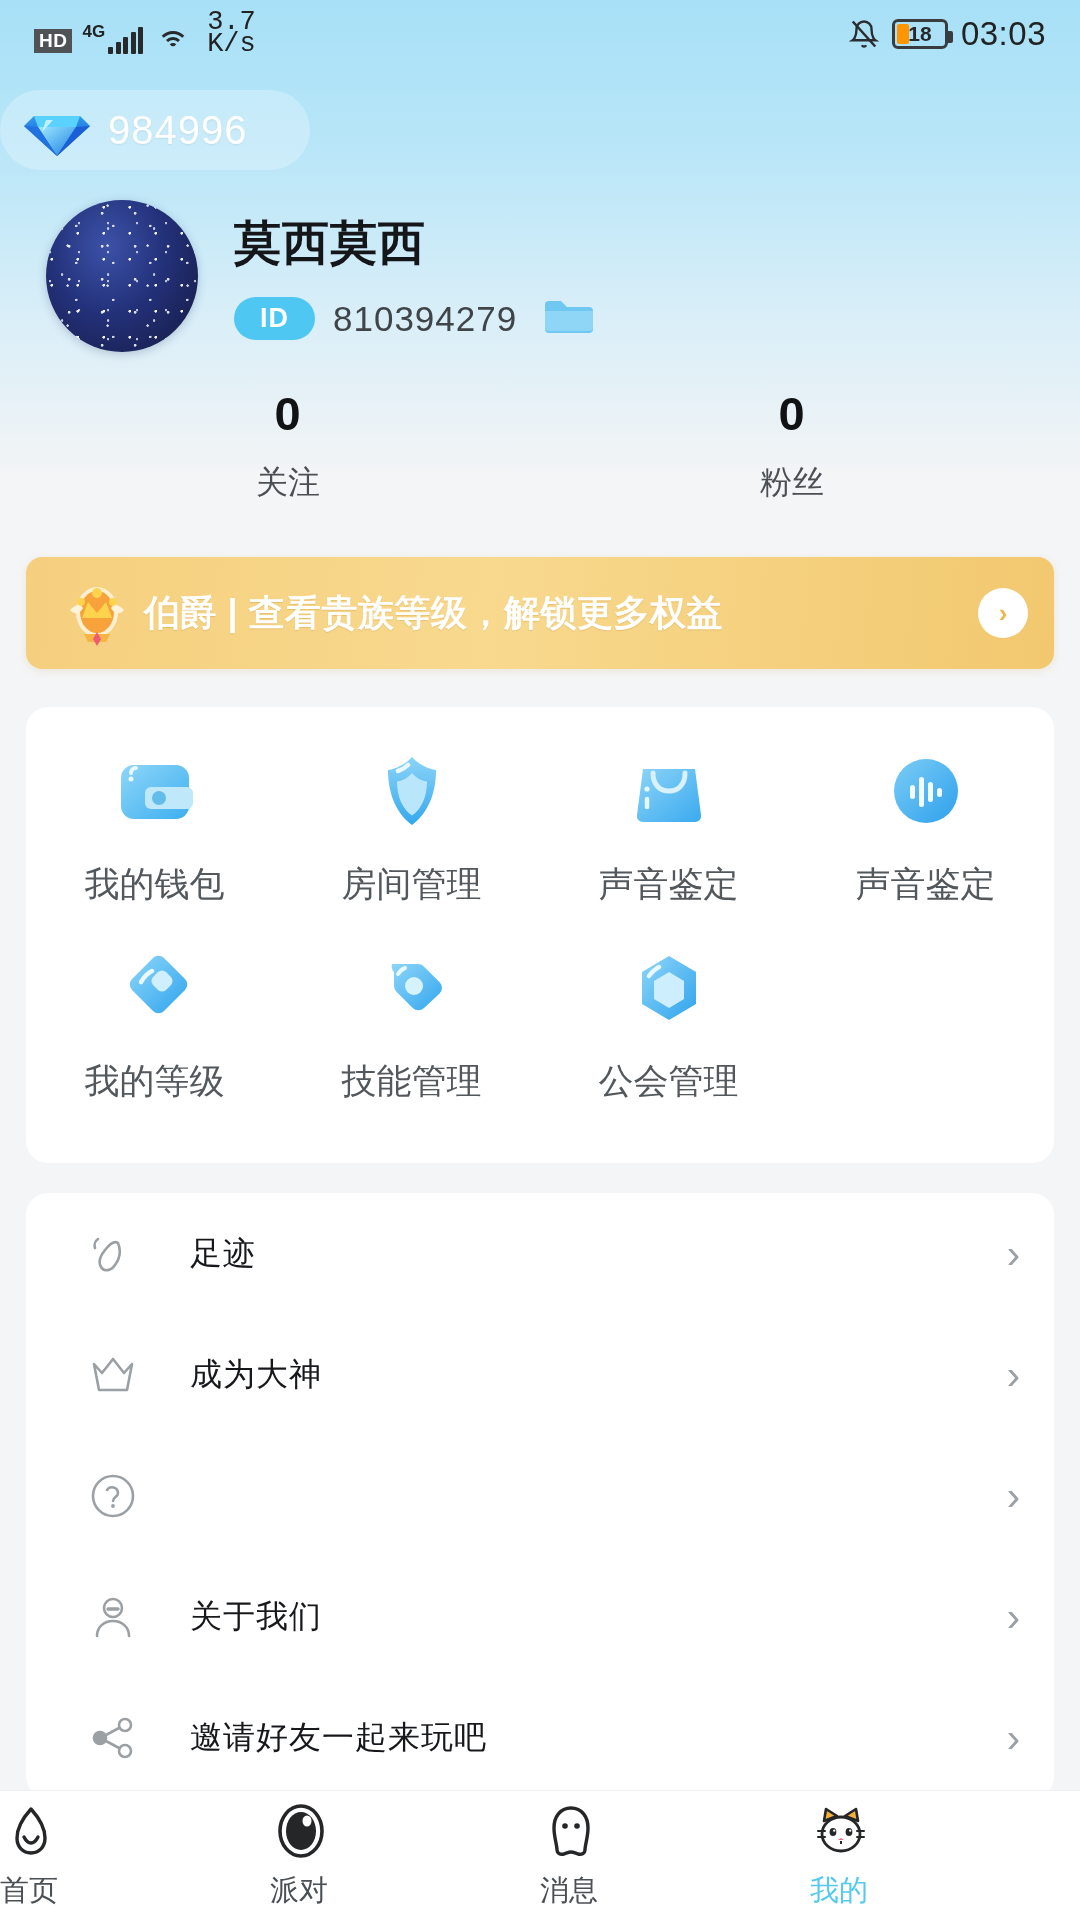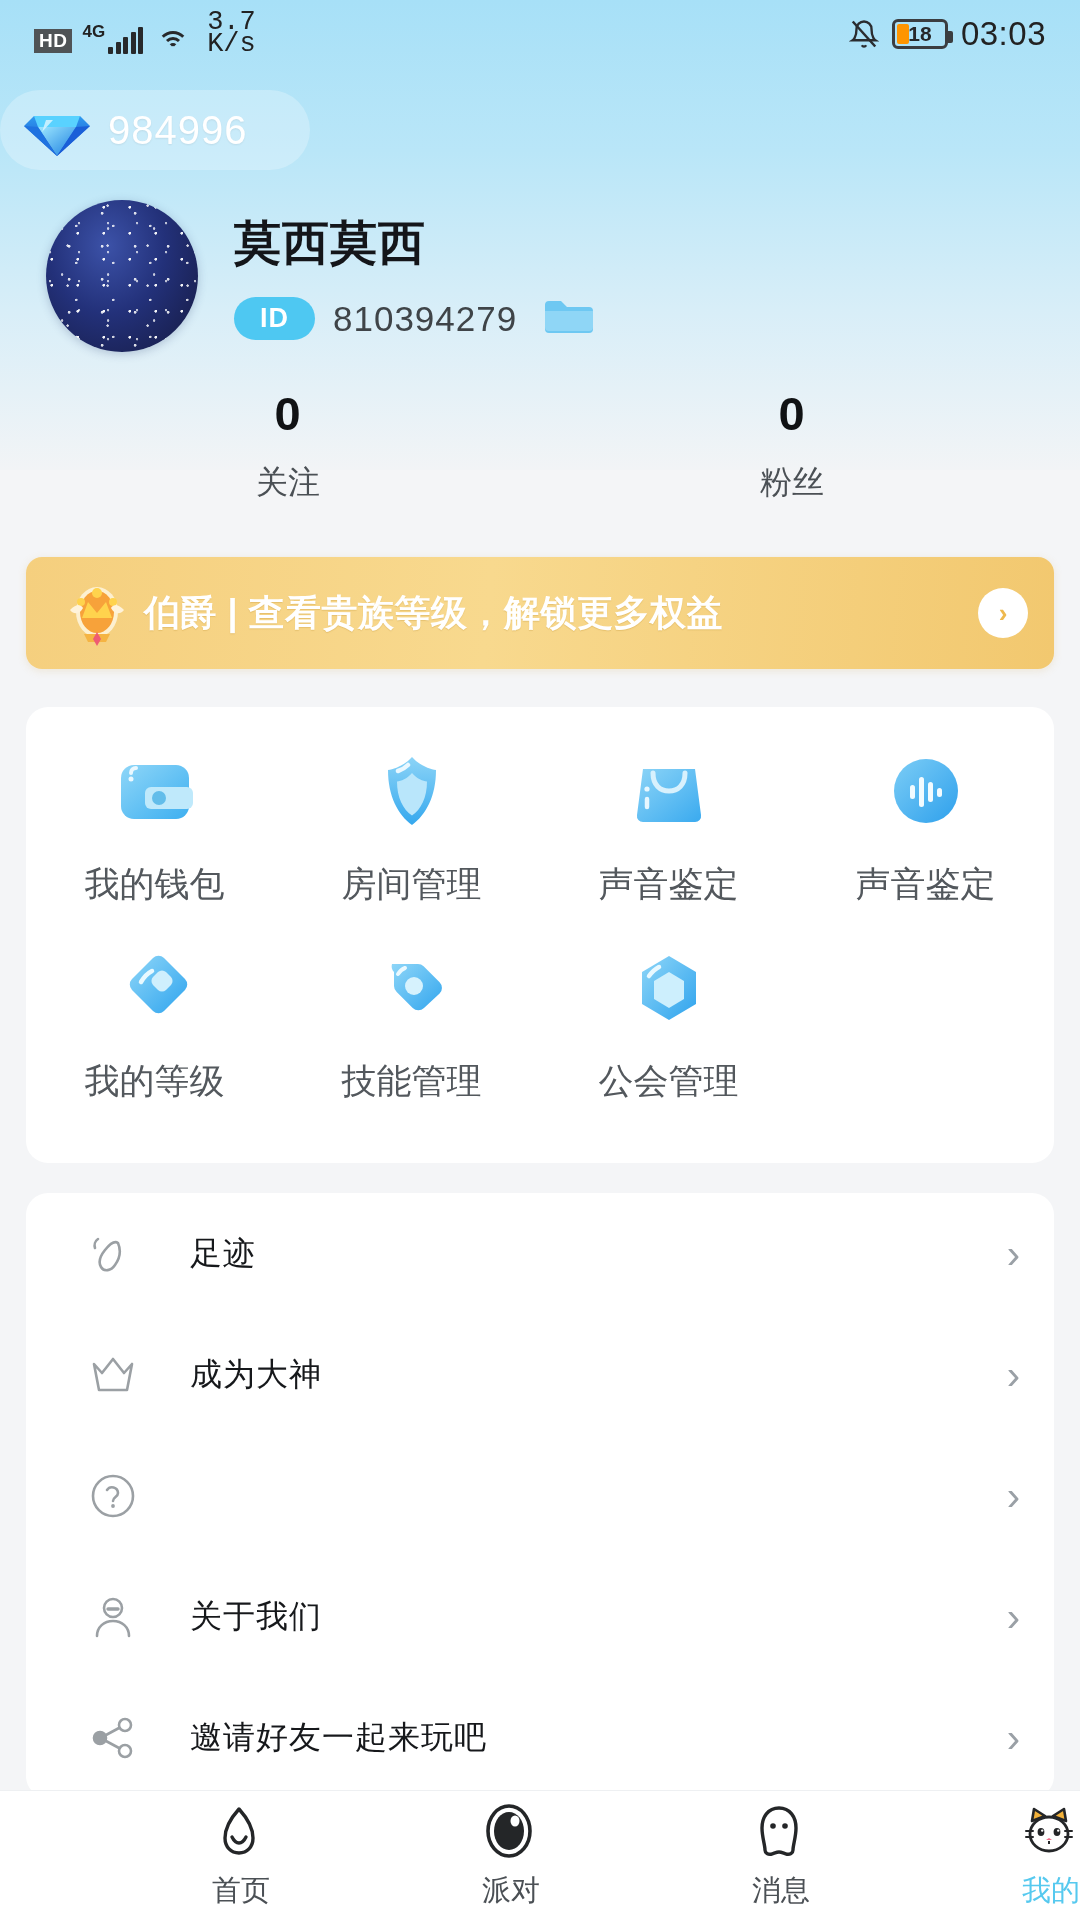--- a/index.html
+++ b/index.html
@@ -138,21 +138,21 @@
   .li-ic{ width:62px; height:62px; display:flex; align-items:center; justify-content:center; flex:0 0 auto; }
   .li-lbl{ font-size:32px; color:#16181b; margin-left:46px; letter-spacing:1px; }
   .li-arrow{ margin-left:auto; color:#9aa0a6; font-size:40px; font-weight:300; line-height:1; }
 
   
   .tabbar{
     position:absolute; left:0; bottom:0; width:1080px; height:130px;
     background:#fff; display:flex; align-items:center;
     border-top:1px solid #eef0f2;
   }
-  .tab{ flex:1; display:flex; flex-direction:column; align-items:flex-end; gap:8px; }
+  .tab{ flex:1; display:flex; flex-direction:column; align-items:flex-start; gap:8px; }
   .tab-ic{ height:62px; display:flex; align-items:flex-end; justify-content:center; }
   .tab-lbl{ font-size:29px; color:#4b5055; }
   .tab.active .tab-lbl{ color:#56c9ef; }
 </style>
 </head>
 <body>
 
 <div class="header-bg"></div>
 
 <div class="page">

